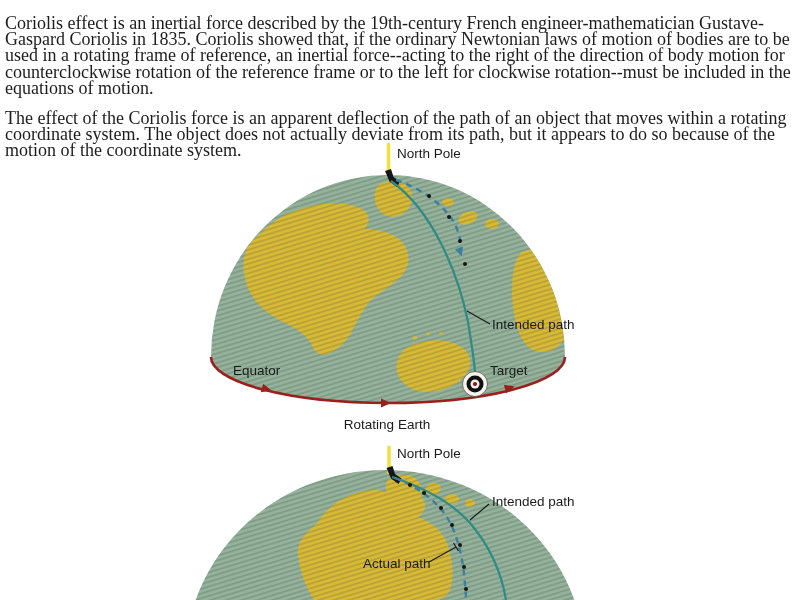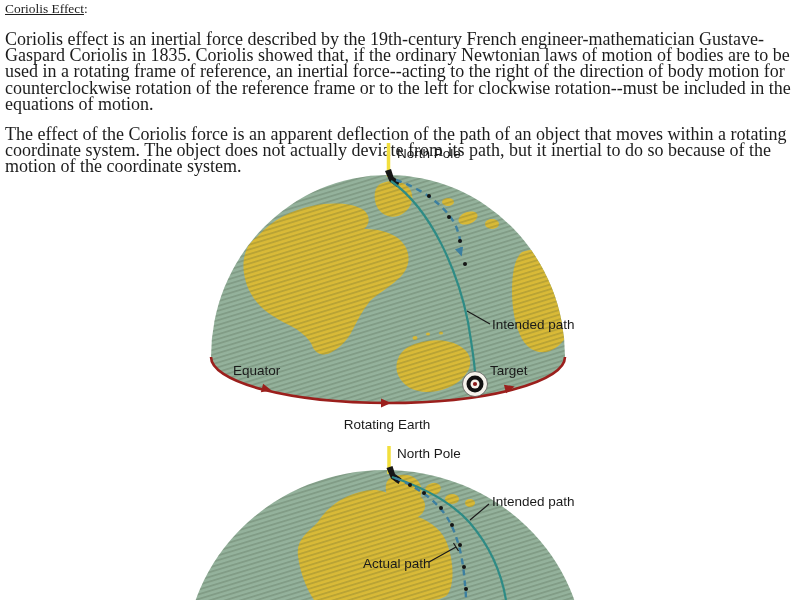--- a/index.html
+++ b/index.html
@@ -24,23 +24,22 @@
   svg text{
     font-family:"Liberation Sans", sans-serif;
     font-size:13.5px;
     fill:#1a1a1a;
   }
 </style>
 </head>
 <body>
 
 <div class="text-block">
-  <h1 class="doc-title"><span class="u">Coriolis Effect</span><span>:</span></h1>
   <p>Coriolis effect is an inertial force described by the 19th-century French engineer-mathematician Gustave-Gaspard Coriolis in 1835. Coriolis showed that, if the ordinary Newtonian laws of motion of bodies are to be used in a rotating frame of reference, an inertial force--acting to the right of the direction of body motion for counterclockwise rotation of the reference frame or to the left for clockwise rotation--must be included in the equations of motion.</p>
-  <p>The effect of the Coriolis force is an apparent deflection of the path of an object that moves within a rotating coordinate system. The object does not actually deviate from its path, but it inertial to do so because of the motion of the coordinate system.</p>
+  <p>The effect of the Coriolis force is an apparent deflection of the path of an object that moves within a rotating coordinate system. The object does not actually deviate from its path, but it appears to do so because of the motion of the coordinate system.</p>
 </div>
 
 <svg class="figure" width="796" height="460" viewBox="0 140 796 460" xmlns="http://www.w3.org/2000/svg">
 
   <defs>
     <pattern id="tex" width="5" height="4.5" patternUnits="userSpaceOnUse" patternTransform="rotate(-17)">
       <rect width="5" height="4.5" fill="none"></rect>
       <rect y="0" width="5" height="1.9" fill="rgba(55,70,45,0.20)"></rect>
     </pattern>
     <clipPath id="globe1clip">

